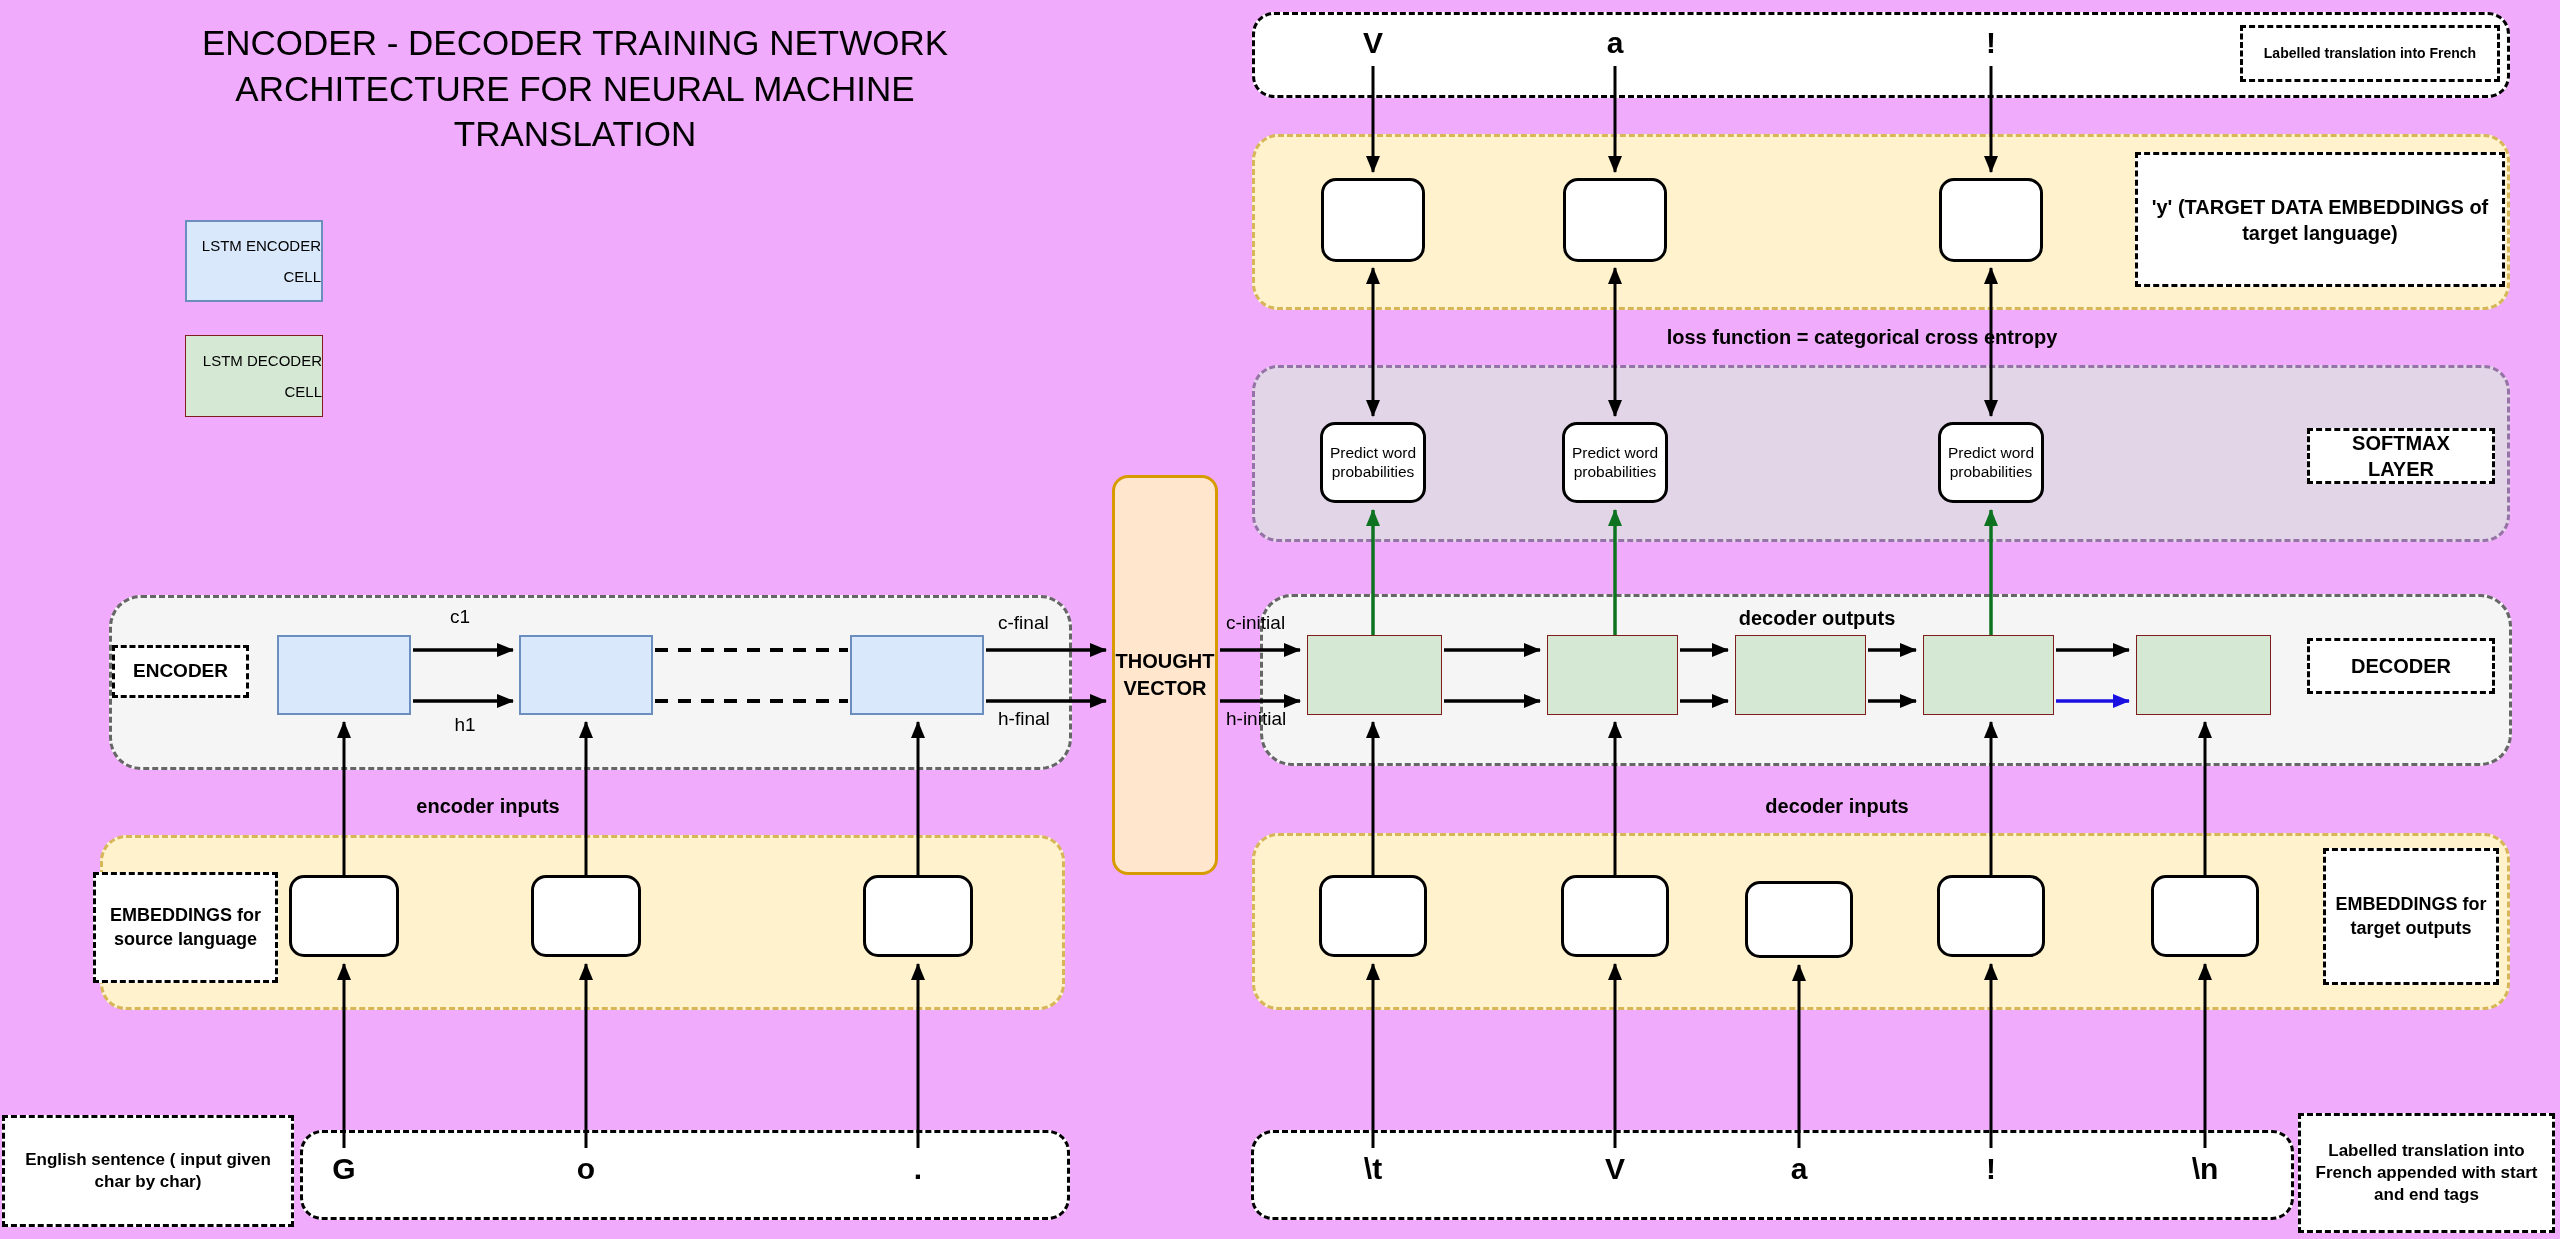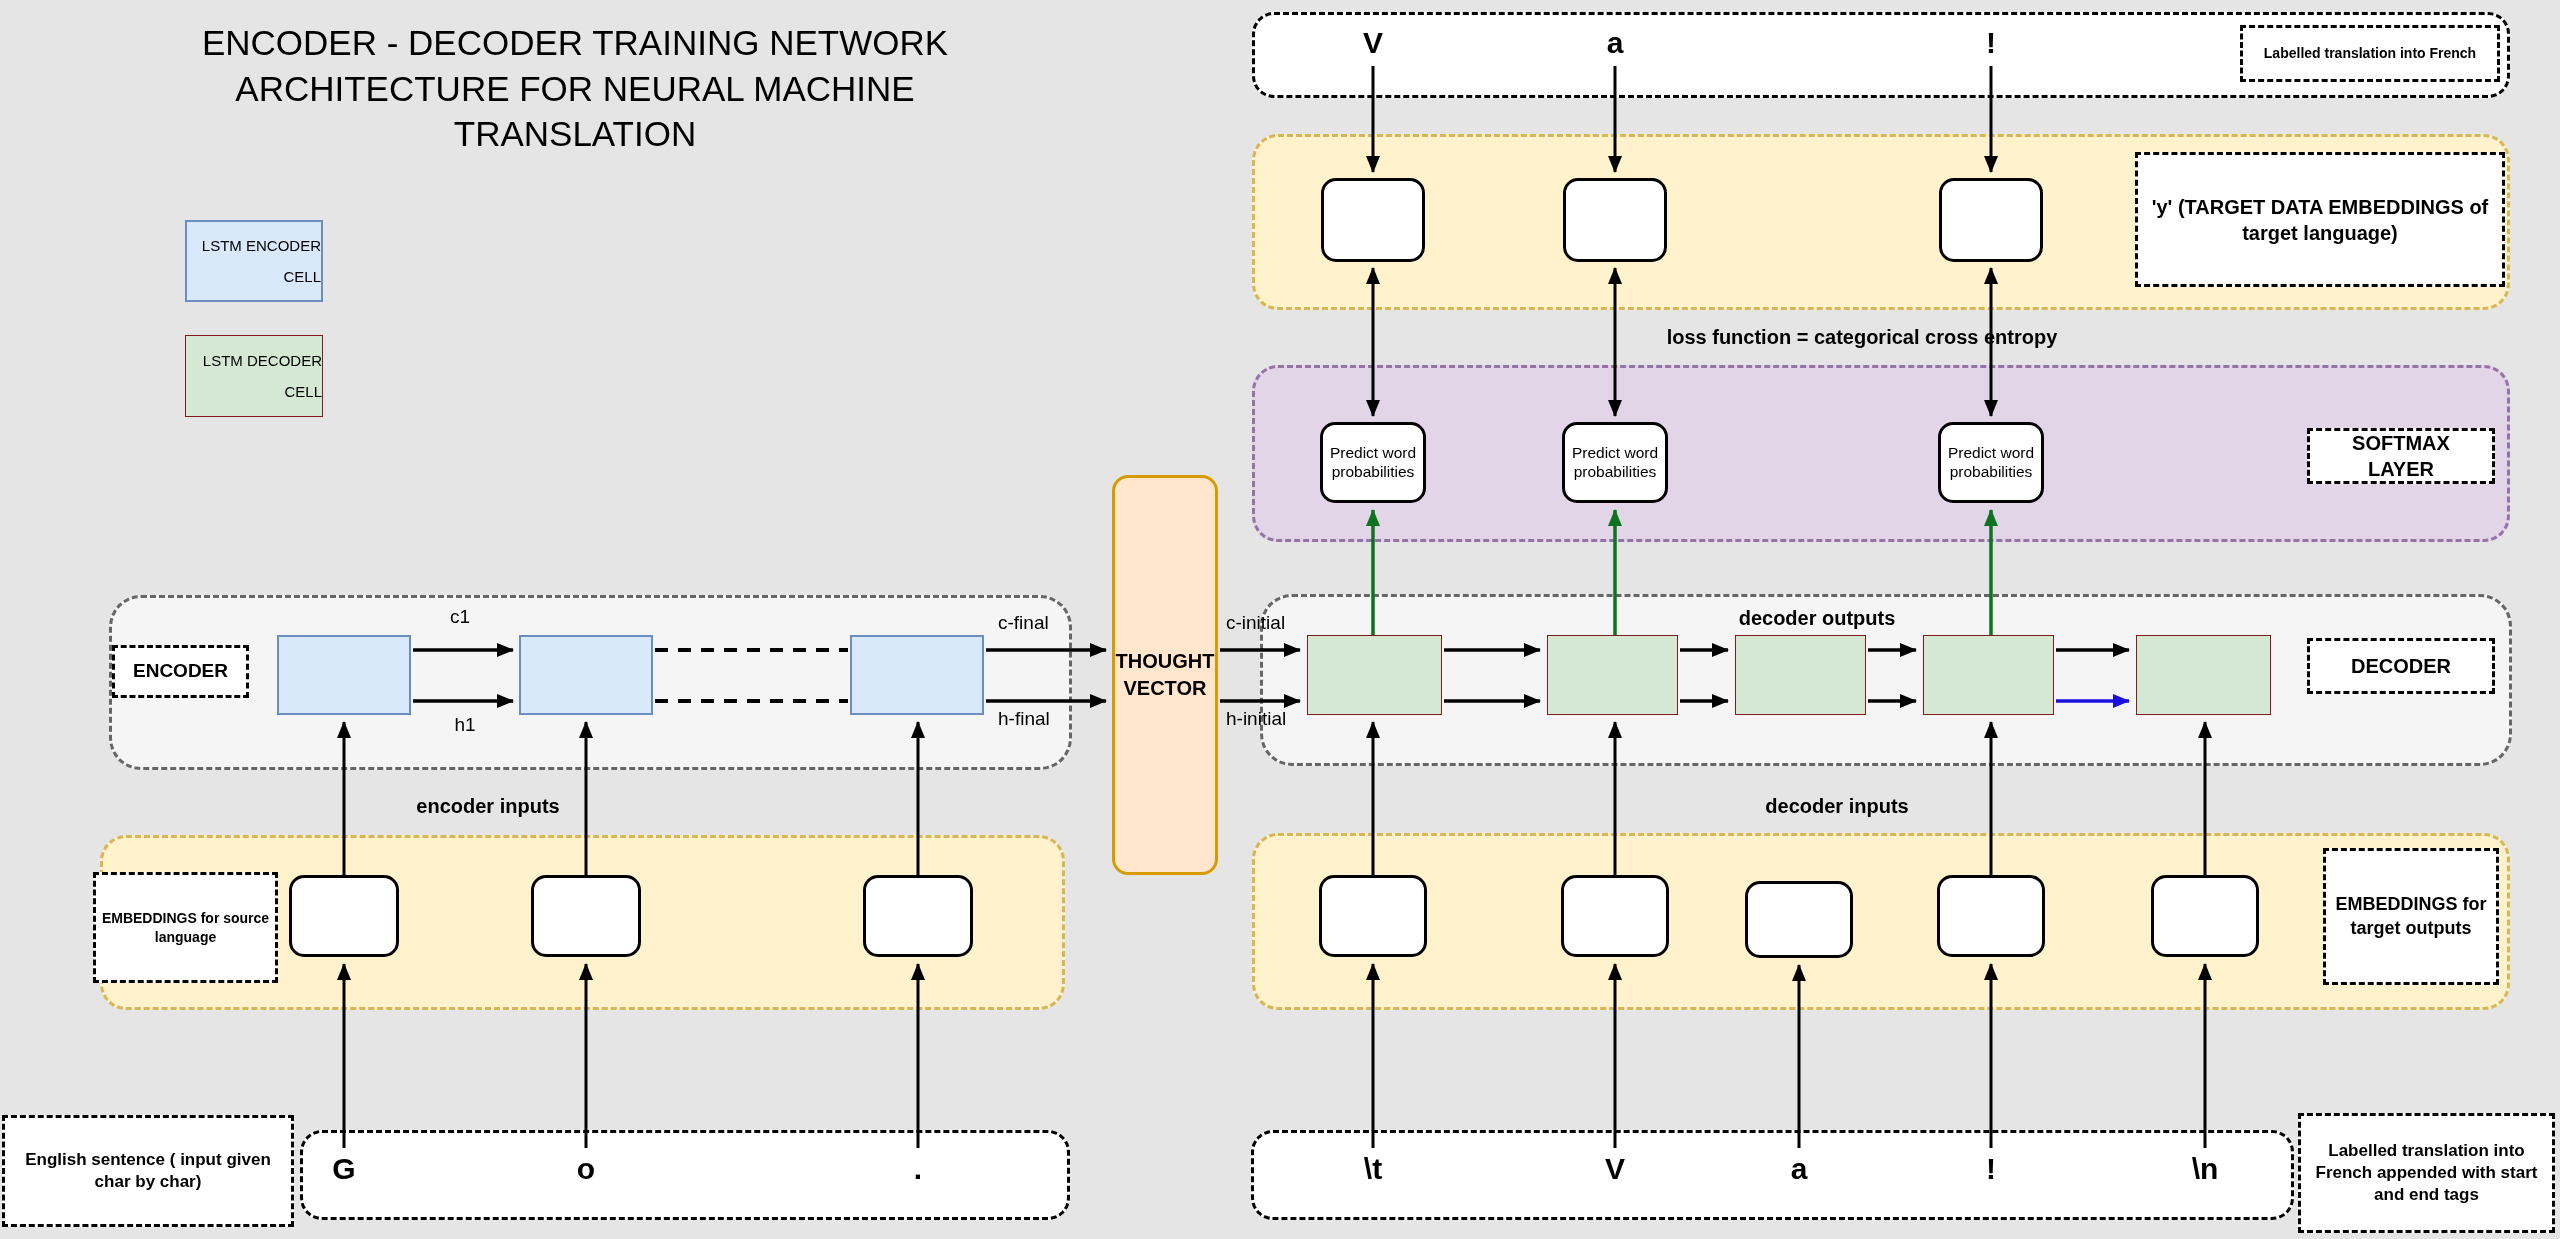--- a/index.html
+++ b/index.html
@@ -1,16 +1,16 @@
 <!DOCTYPE html>
 <html><head>
 <meta charset="utf-8">
 <style>
   html,body{margin:0;padding:0;background:#fff;}
-  #canvas{position:relative;width:2560px;height:1239px;background:#e5e5e5;overflow:hidden;
+  #canvas{position:relative;width:2560px;height:1239px;background:#f0abfc;overflow:hidden;
           font-family:"Liberation Sans", sans-serif;color:#000;}
   .abs{position:absolute;}
   .cont{position:absolute;box-sizing:border-box;border-radius:26px;}
   .ylw{background:#fff2cc;border:3px dashed #d6b656;}
   .ppl{background:#e1d5e7;border:3px dashed #9673a6;}
   .gry{background:#f5f5f5;border:3px dashed #666666;border-radius:32px;}
   .sentence{position:absolute;box-sizing:border-box;background:#fff;border:3px dashed #000;border-radius:22px;}
   .lbl{position:absolute;box-sizing:border-box;background:#fff;border:3px dashed #000;
        display:flex;align-items:center;justify-content:center;text-align:center;
        font-weight:bold;line-height:1.3;}
@@ -125,21 +125,21 @@
   <div class="sig z3" style="left:465px;top:714px;transform:translateX(-50%);">h1</div>
   <div class="sig z8" style="left:998px;top:612px;">c-final</div>
   <div class="sig z8" style="left:998px;top:708px;">h-final</div>
 
   <div class="cap z3" style="left:488px;top:795px;">encoder inputs</div>
 
   <div class="cont ylw z1" style="left:100px;top:835px;width:965px;height:175px;"></div>
   <div class="wbox z3" style="left:289px;top:875px;width:110px;height:82px;"></div>
   <div class="wbox z3" style="left:531px;top:875px;width:110px;height:82px;"></div>
   <div class="wbox z3" style="left:863px;top:875px;width:110px;height:82px;"></div>
-  <div class="lbl z3" style="left:93px;top:872px;width:185px;height:111px;font-size:14px;">
+  <div class="lbl z3" style="left:93px;top:872px;width:185px;height:111px;font-size:18px;">
     <span>EMBEDDINGS for source language</span>
   </div>
 
   <div class="sentence z1" style="left:300px;top:1130px;width:770px;height:90px;"></div>
   <div class="ch z3" style="left:344px;top:1152px;">G</div>
   <div class="ch z3" style="left:586px;top:1152px;">o</div>
   <div class="ch z3" style="left:918px;top:1152px;">.</div>
   <div class="lbl z3" style="left:2px;top:1115px;width:292px;height:112px;font-size:17px;">
     <span>English sentence ( input given char by char)</span>
   </div>

